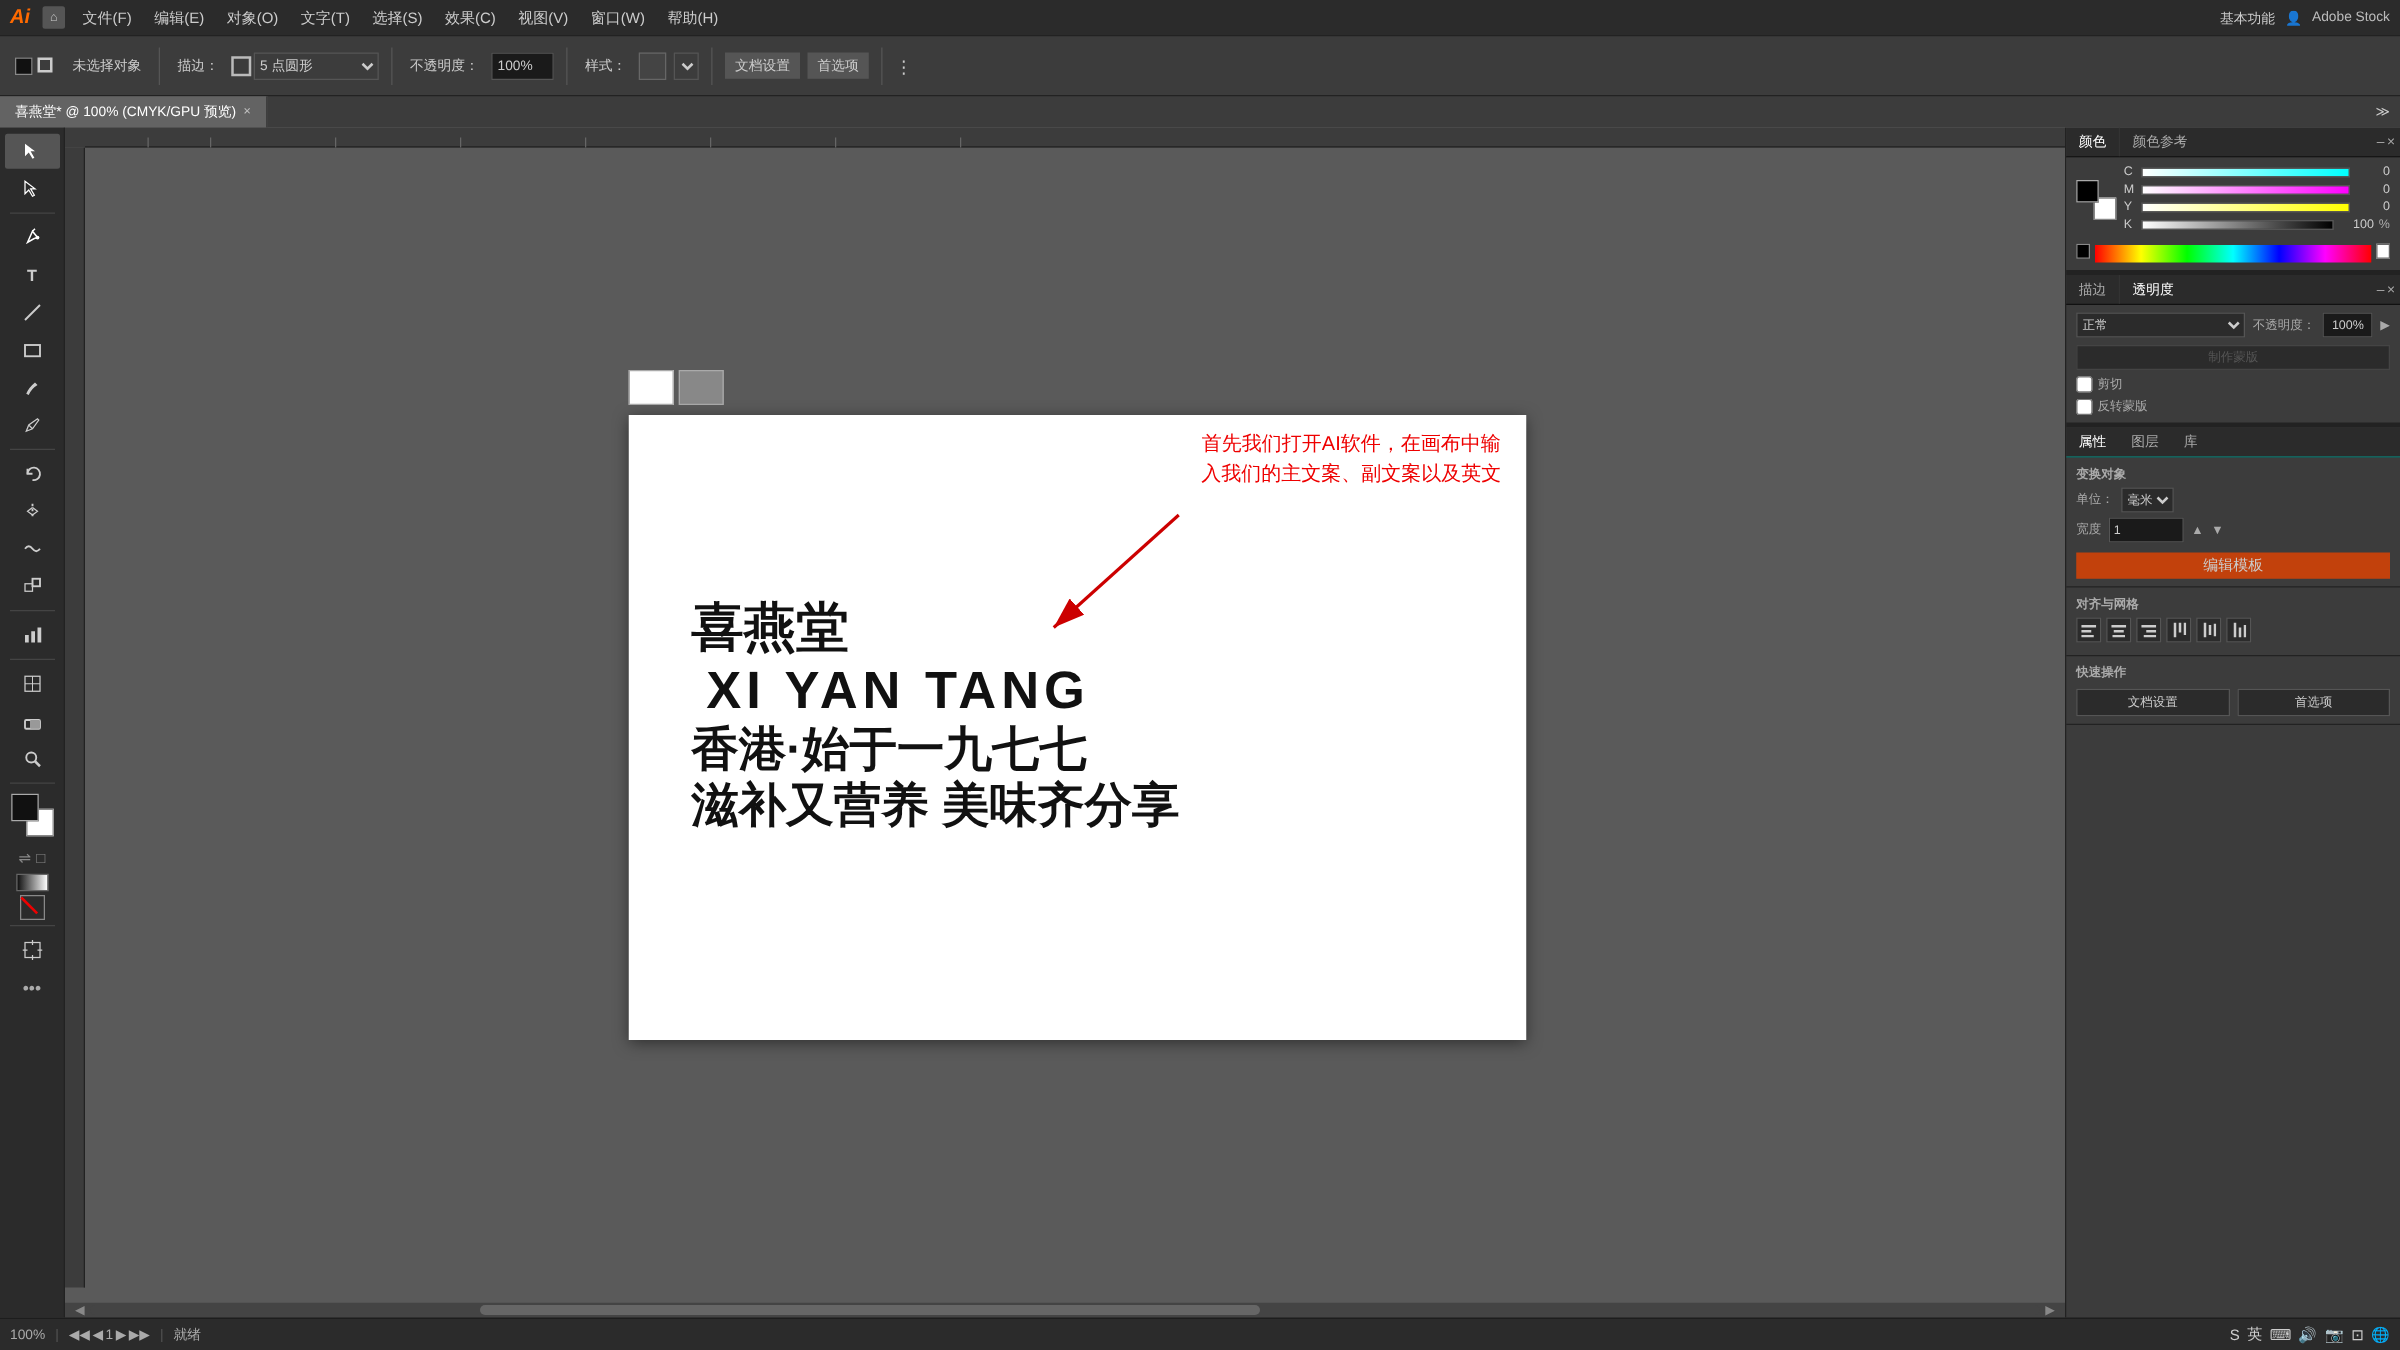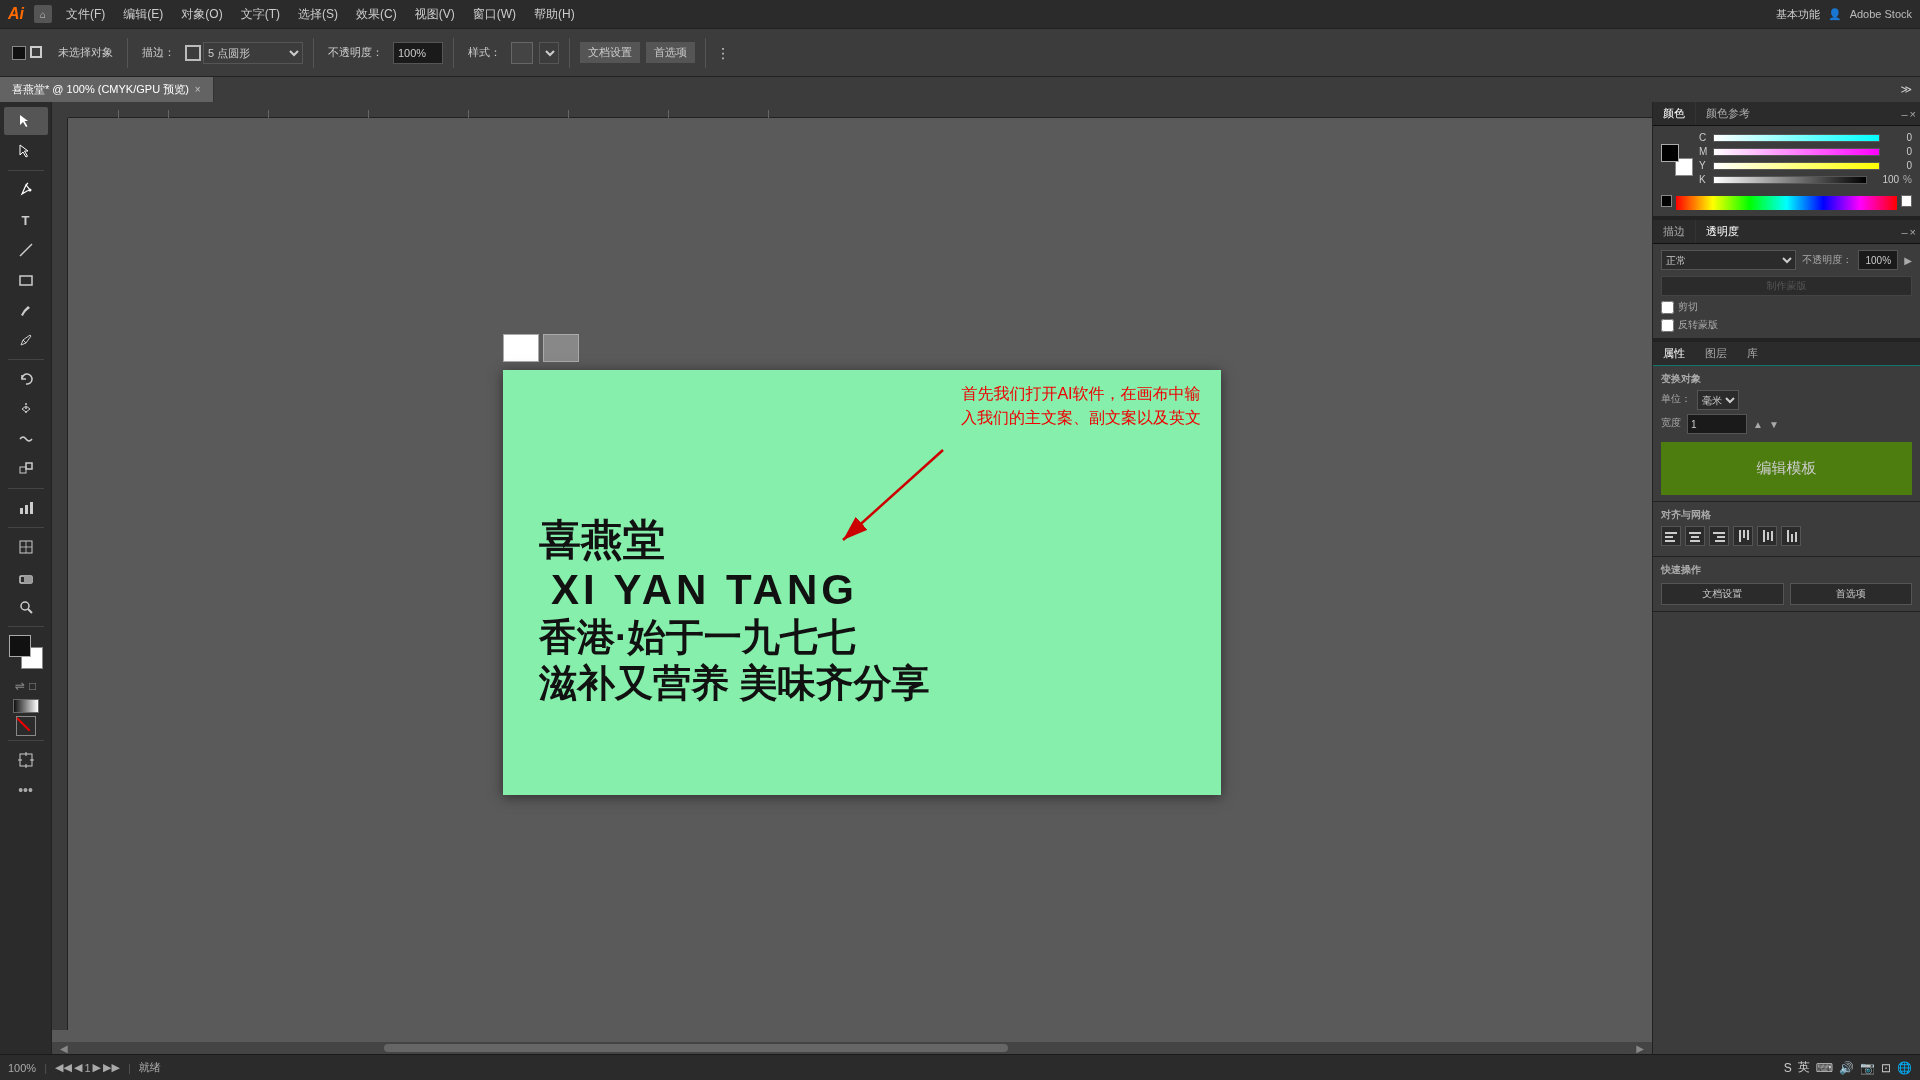--- a/index.html
+++ b/index.html
@@ -216,41 +216,41 @@
       background: white;
       border: 1px solid #aaa;
     }
     .swatch-gray {
       width: 36px; height: 28px;
       background: #888;
       border: 1px solid #aaa;
     }
     .artboard {
       width: 718px;
-      height: 425px;
-      background: #86efac;
+      height: 500px;
+      background: #ffffff;
       position: relative;
       box-shadow: 0 2px 12px rgba(0,0,0,0.5);
     }
     
     .annotation-text {
       position: absolute;
       top: 12px;
       right: 20px;
       color: #e00;
       font-size: 16px;
       line-height: 1.5;
       text-align: center;
       font-family: 'Microsoft YaHei', 'SimHei', sans-serif;
     }
     
     .brand-main {
       position: absolute;
       top: 145px;
-      left: 36px;
+      left: 50px;
     }
     .brand-name-cn {
       font-size: 42px;
       font-weight: 900;
       color: #111;
       font-family: 'Microsoft YaHei', 'SimHei', 'STHeiti', sans-serif;
       line-height: 1.2;
     }
     .brand-name-en {
       font-size: 42px;
@@ -418,25 +418,25 @@
       padding: 0 3px;
     }
     .prop-select {
       background: #2b2b2b;
       border: 1px solid #555;
       color: #ccc;
       font-size: 10px;
       height: 20px;
     }
     .prop-btn {
-      background: #4d7c0f;
+      background: #c2410c;
       border: none;
       color: #ccc;
-      font-size: 15px;
-      padding: 17px 6px;
+      font-size: 12px;
+      padding: 2px 6px;
       cursor: pointer;
     }
     .prop-icon-row {
       display: flex;
       gap: 4px;
       margin-bottom: 4px;
     }
     .prop-icon-btn {
       width: 20px; height: 20px;
       background: #2b2b2b;

